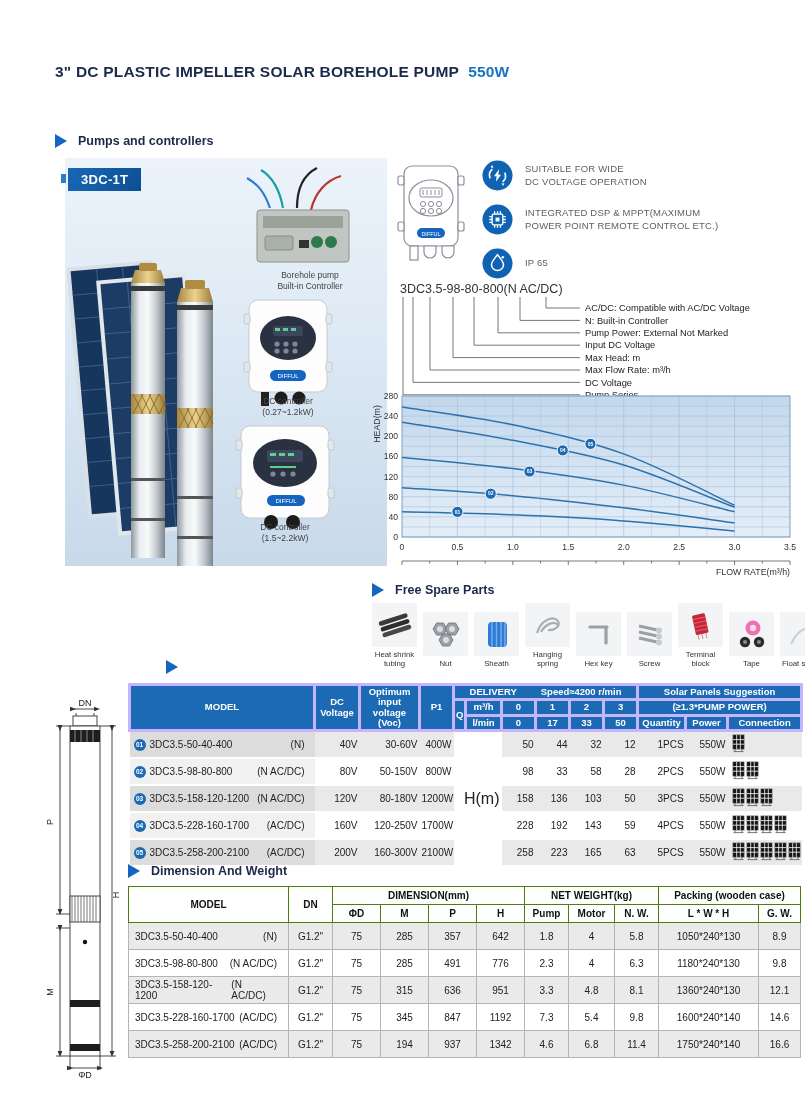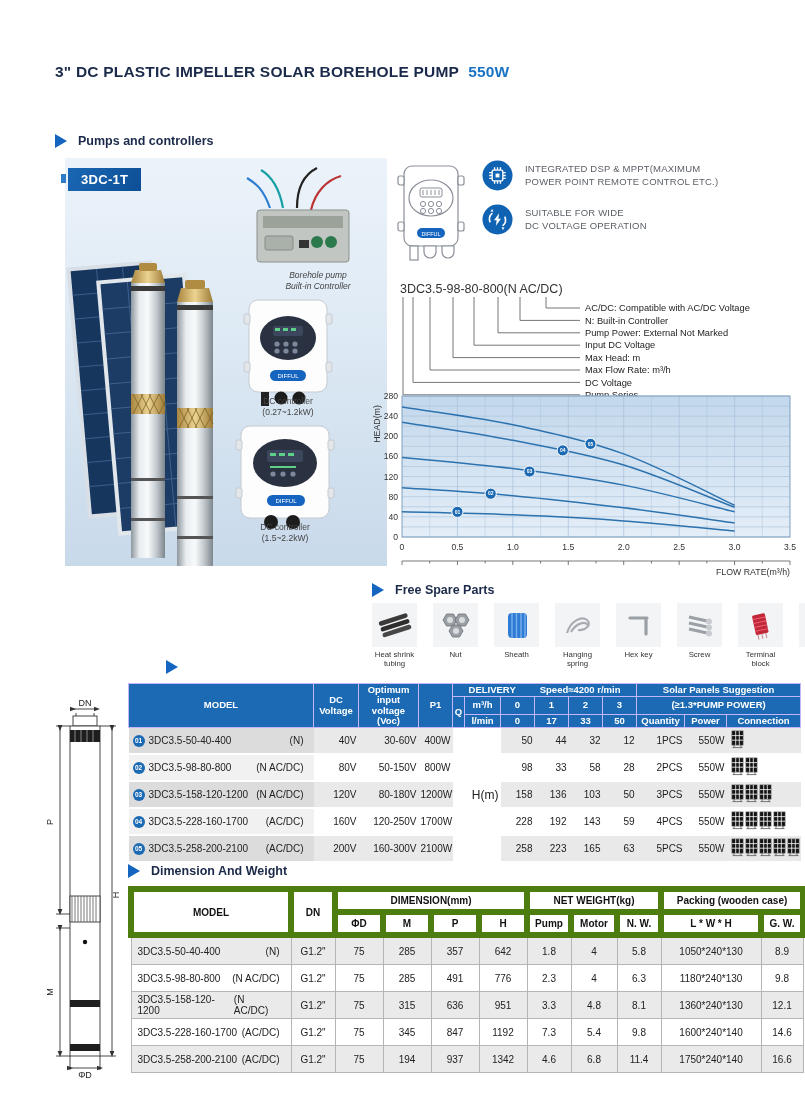--- a/index.html
+++ b/index.html
@@ -23,46 +23,46 @@
   .badge::before{content:"";position:absolute;left:-7px;top:6px;width:5px;height:9px;background:#2f7cc6;}
   .cap{position:absolute;font-size:8.5px;color:#444;text-align:center;line-height:1.3;white-space:pre-line;width:110px;}
 
   
   .features{left:482px;top:160px;width:318px;display:flex;flex-direction:column;gap:13px;}
   .feat{display:flex;align-items:center;gap:12px;}
   .feat .ic{width:31px;height:31px;flex:0 0 31px;}
   .feat .tx{font-size:9.5px;color:#5a5f66;line-height:1.35;white-space:pre-line;letter-spacing:.2px;}
 
   
-  .spares{left:372px;top:603px;width:428px;display:flex;gap:16px;}
+  .spares{left:372px;top:603px;width:428px;display:flex;gap:6px;align-items:flex-end;}
   .tile{width:45px;display:flex;flex-direction:column;align-items:center;}
   .tile .img{width:45px;height:44px;background:#f3f4f5;display:flex;align-items:center;justify-content:center;}
   .tile .lbl{margin-top:3px;font-size:7.8px;color:#333;text-align:center;line-height:1.2;}
 
   
   table{border-collapse:collapse;table-layout:fixed;}
   .tech{width:672px;font-size:10px;}
-  .tech th{background:#1b6ab3;color:#fff;font-weight:bold;font-size:9.5px;border:1px solid #c4b5fd;
+  .tech th{background:#1b6ab3;color:#fff;font-weight:bold;font-size:9.5px;border:3px solid #c4b5fd;
     padding:1px 1px;line-height:1.08;white-space:pre-line;vertical-align:middle;}
   .tech th.delivery-th span{display:inline-block;padding:0 12px;}
   .tech td{padding:0 2px;text-align:right;vertical-align:middle;height:25px;border-bottom:2px solid #fff;color:#222;}
   .tech tr.odd td{background:#e9e9e9;}
   .tech tr.even td{background:#fff;}
   .tech td.model{text-align:left;padding-left:4px;}
   .tech tr.odd td.model{background:#dcdcdc;}
   .tech tr.even td.model{background:#f1f1f1;}
-  .tech td.hm{background:#fff !important;font-size:12px;}
+  .tech td.hm{background:#fff !important;font-size:16px;}
   .modelcell{display:flex;align-items:center;gap:4px;}
   .modelcell .variant{margin-left:auto;padding-right:8px;}
   .num{flex:0 0 12px;width:12px;height:12px;border-radius:50%;background:#1b6ab3;color:#fff;
     font-size:6.5px;font-weight:bold;display:inline-flex;align-items:center;justify-content:center;}
 
   
   .dim{width:672px;font-size:10px;}
-  .dim th{background:#fff;color:#111;font-weight:bold;font-size:10px;border:6px solid #4d7c0f;
+  .dim th{background:#fff;color:#111;font-weight:bold;font-size:10px;border:1px solid #4d7c0f;
     padding:3px 2px;text-align:center;vertical-align:middle;}
   .dim td{border:1px solid #b5b5b5;text-align:center;vertical-align:middle;height:24px;color:#222;}
   .dim tr.odd td{background:#eaeaea;}
   .dim tr.even td{background:#fff;}
   .dim td.model{text-align:left;padding-left:6px;}
   .dmodel{display:flex;align-items:center;}
   .dmodel .variant{margin-left:auto;padding-right:10px;}
 
   svg text{font-family:"Liberation Sans",sans-serif;}
 </style>
@@ -197,21 +197,21 @@
             <circle cx="218" cy="316" r="2.6"></circle>
             <circle cx="228" cy="316" r="2.6"></circle>
           </g>
         <rect x="202" y="337" width="38" height="11" rx="5.5" fill="#1565c0"></rect>
         <text x="221" y="345" font-size="6" fill="#fff" text-anchor="middle">DIFFUL</text>
         <circle cx="206" cy="364" r="7" fill="#1c1c1c"></circle>
           <circle cx="228" cy="364" r="7" fill="#1c1c1c"></circle>
       </g>
     </svg>
     <div class="badge">3DC-1T</div>
-    <div class="cap" style="left:198px;top:112px;font-style:italic;">Borehole pump
+    <div class="cap" style="left:190px;top:112px;">Borehole pump
 Built-in Controller</div>
     <div class="cap" style="left:168px;top:238px;">DC controller
 (0.27~1.2kW)</div>
     <div class="cap" style="left:165px;top:364px;">DC controller
 (1.5~2.2kW)</div>
   </div>
 
   <div class="abs" style="left:392px;top:160px;width:78px;height:104px;">
     <svg width="78" height="104" viewBox="0 0 78 104">
       <g fill="#fff" stroke="#8a8f98" stroke-width="1.2">
@@ -238,45 +238,53 @@
       <text x="39" y="75.5" font-size="5.5" fill="#fff" text-anchor="middle">DIFFUL</text>
       <g fill="#fff" stroke="#8a8f98" stroke-width="1.2">
         <rect x="18" y="86" width="8" height="14"></rect>
         <path d="M32 86v6a6 6 0 0 0 12 0v-6z"></path>
           <path d="M50 86v6a6 6 0 0 0 12 0v-6z"></path>
       </g>
     </svg>
   </div>
 
   <div class="abs features">
+      <div class="feat">
+        <span class="ic"><svg viewBox="-16 -16 32 32" width="31" height="31">
+            <circle r="15.5" fill="#0f63b2"></circle>
+            <g stroke="#fff" stroke-width="1.7" fill="none">
+              <path d="M-7.5 3a8.2 8.2 0 0 1 2.2-9.6"></path>
+              <path d="M7.5 -3a8.2 8.2 0 0 1 -2.2 9.6"></path>
+            </g>
+            <path d="M-7.2 -8.2l1.6-2.6l1.4 2.9z" fill="#fff"></path>
+            <path d="M7.2 8.2l-1.6 2.6l-1.4-2.9z" fill="#fff"></path>
+            <path d="M1.6 -6.5L-3.6 0.8h2.7L-1.6 6.5L3.6 -0.8H0.9z" fill="#fff"></path>
+          </svg></span>
+        <span class="tx">SUITABLE FOR WIDE
+DC VOLTAGE OPERATION</span>
+      </div>
       <div class="feat">
         <span class="ic"><svg viewBox="-16 -16 32 32" width="31" height="31">
             <circle r="15.5" fill="#0f63b2"></circle>
             <g stroke="#fff" stroke-width="1.4" fill="none">
               <rect x="-5.5" y="-5.5" width="11" height="11" rx="1.5"></rect>
               <path d="M-3 -8.5v2.8M0 -8.5v2.8M3 -8.5v2.8M-3 8.5v-2.8M0 8.5v-2.8M3 8.5v-2.8M-8.5 -3h2.8M-8.5 0h2.8M-8.5 3h2.8M8.5 -3h-2.8M8.5 0h-2.8M8.5 3h-2.8"></path>
             </g>
             <rect x="-2" y="-2" width="4" height="4" fill="#fff"></rect>
           </svg></span>
         <span class="tx">INTEGRATED DSP &amp; MPPT(MAXIMUM
 POWER POINT REMOTE CONTROL ETC.)</span>
       </div>
       <div class="feat">
         <span class="ic"><svg viewBox="-16 -16 32 32" width="31" height="31">
             <circle r="15.5" fill="#0f63b2"></circle>
-            <g stroke="#fff" stroke-width="1.7" fill="none">
-              <path d="M-7.5 3a8.2 8.2 0 0 1 2.2-9.6"></path>
-              <path d="M7.5 -3a8.2 8.2 0 0 1 -2.2 9.6"></path>
-            </g>
-            <path d="M-7.2 -8.2l1.6-2.6l1.4 2.9z" fill="#fff"></path>
-            <path d="M7.2 8.2l-1.6 2.6l-1.4-2.9z" fill="#fff"></path>
-            <path d="M1.6 -6.5L-3.6 0.8h2.7L-1.6 6.5L3.6 -0.8H0.9z" fill="#fff"></path>
+            <path d="M0 -9c3.6 4.6 6.2 7.1 6.2 10.1a6.2 6.2 0 1 1 -12.4 0c0-3 2.6-5.5 6.2-10.1z" fill="none" stroke="#fff" stroke-width="1.6"></path>
+            <circle cx="5.5" cy="-6.5" r="1.3" fill="#fff"></circle>
           </svg></span>
-        <span class="tx">SUITABLE FOR WIDE
-DC VOLTAGE OPERATION</span>
+        <span class="tx">IP 65</span>
       </div>
     </div>
 
   <div class="abs" style="left:398px;top:280px;text-align:right;">
     <svg id="nomen-svg" width="400" height="118" viewBox="0 0 400 118">
         <text x="2" y="13" font-size="12.5" fill="#333">3DC3.5-98-80-800(N AC/DC)</text>
         <polyline points="148,17 148,28 182,28" fill="none" stroke="#666" stroke-width="0.9"></polyline>
         <text x="187" y="31.2" font-size="9.3" fill="#222">AC/DC: Compatible with AC/DC Voltage</text>
         <polyline points="122,17 122,40.4 182,40.4" fill="none" stroke="#666" stroke-width="0.9"></polyline>
         <text x="187" y="43.6" font-size="9.3" fill="#222">N: Built-in Controller</text>

